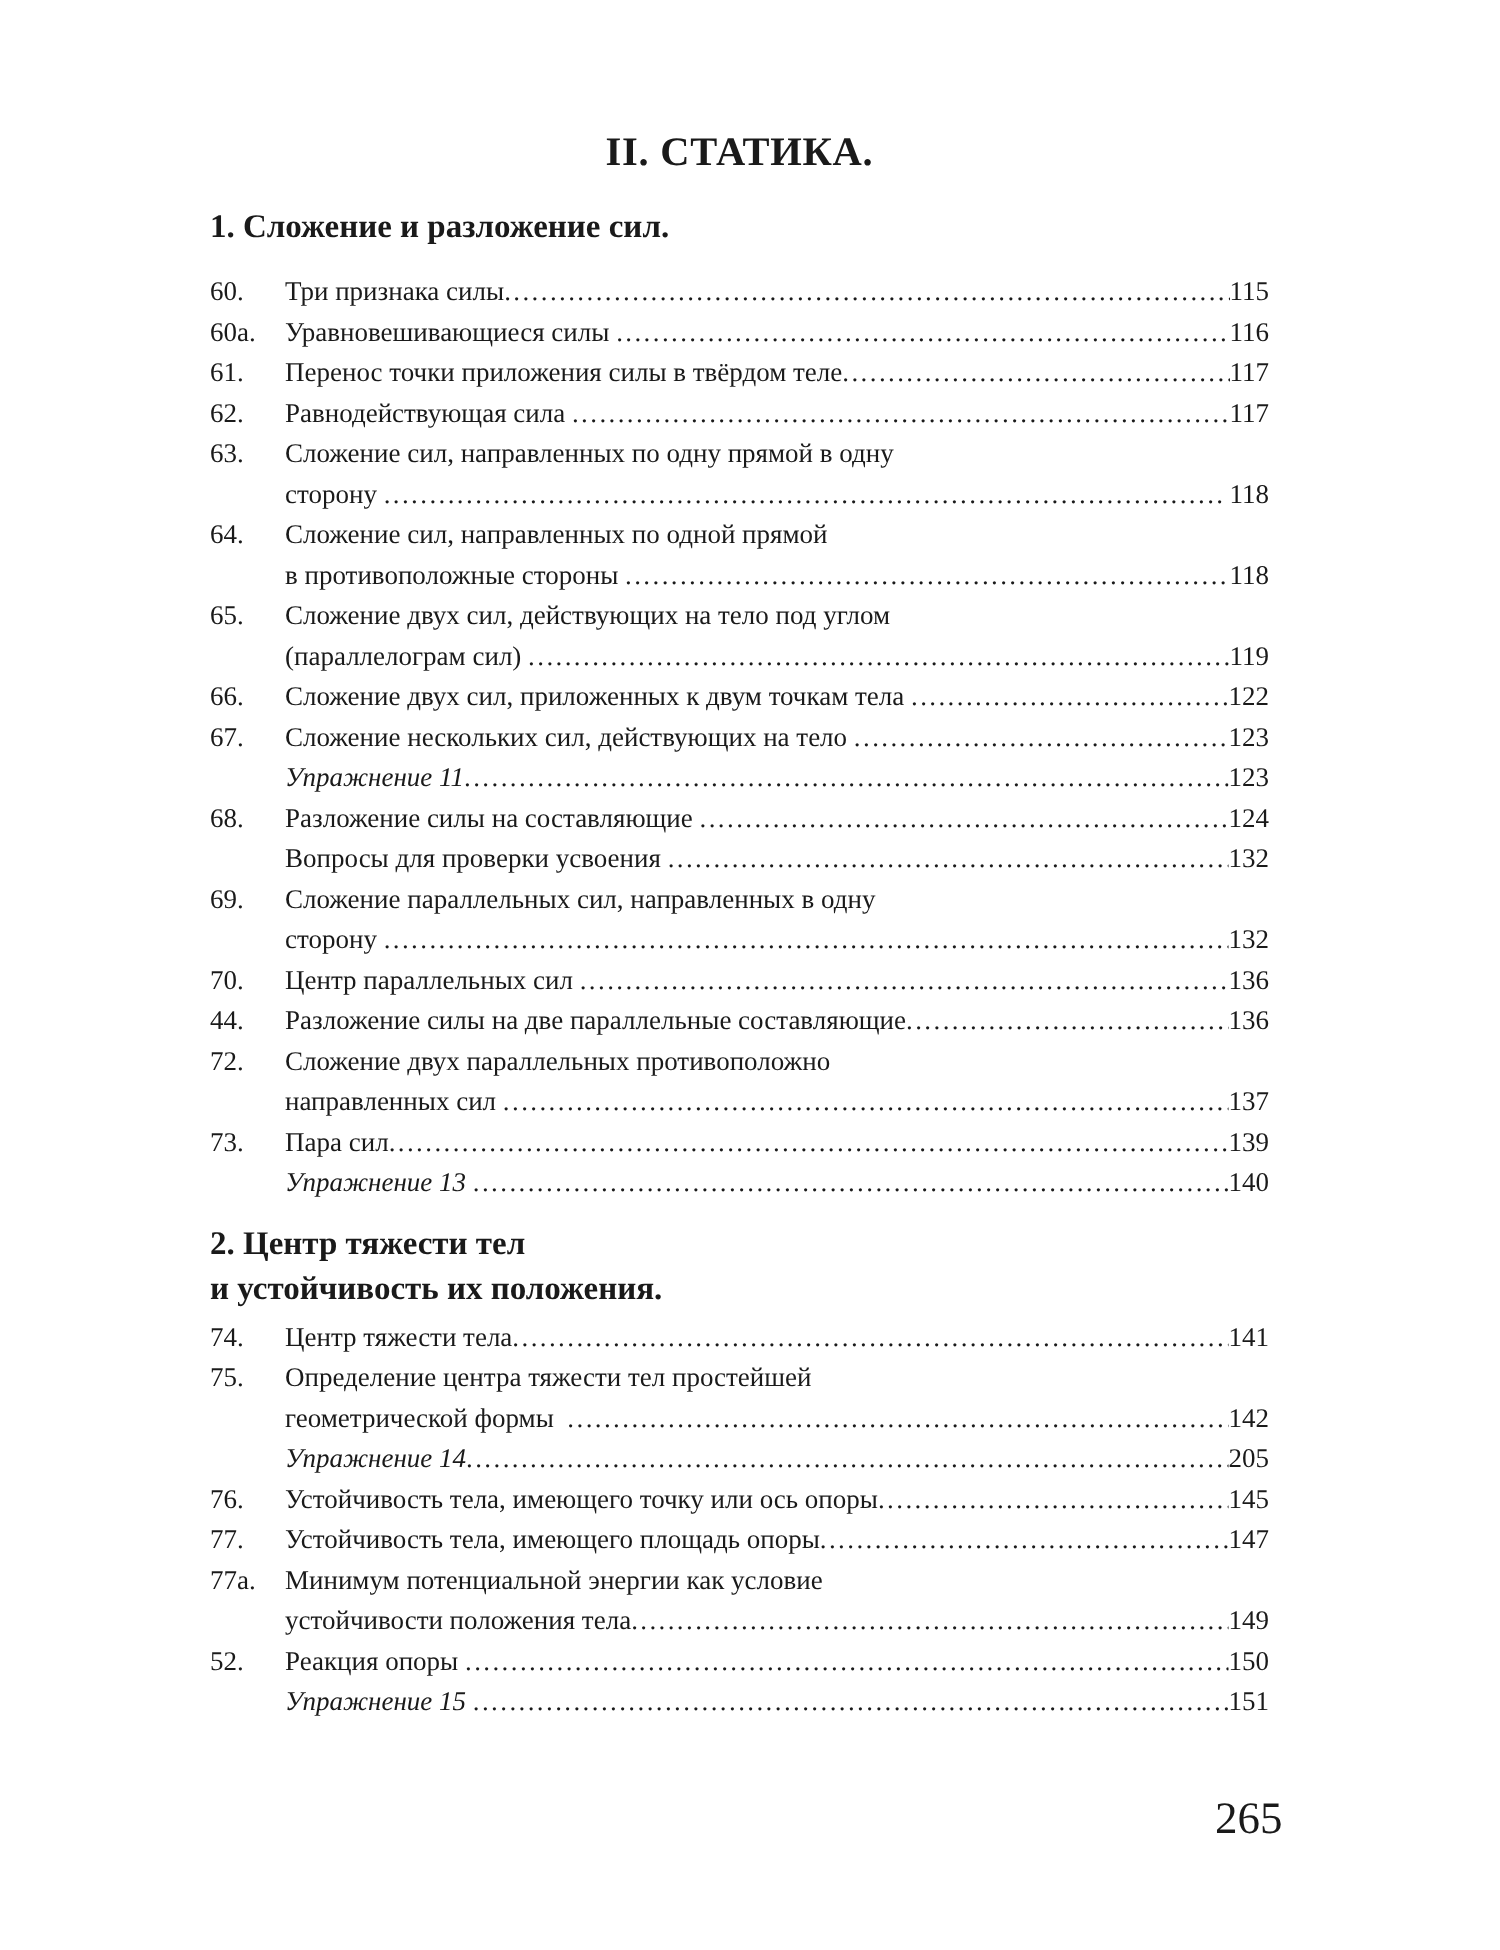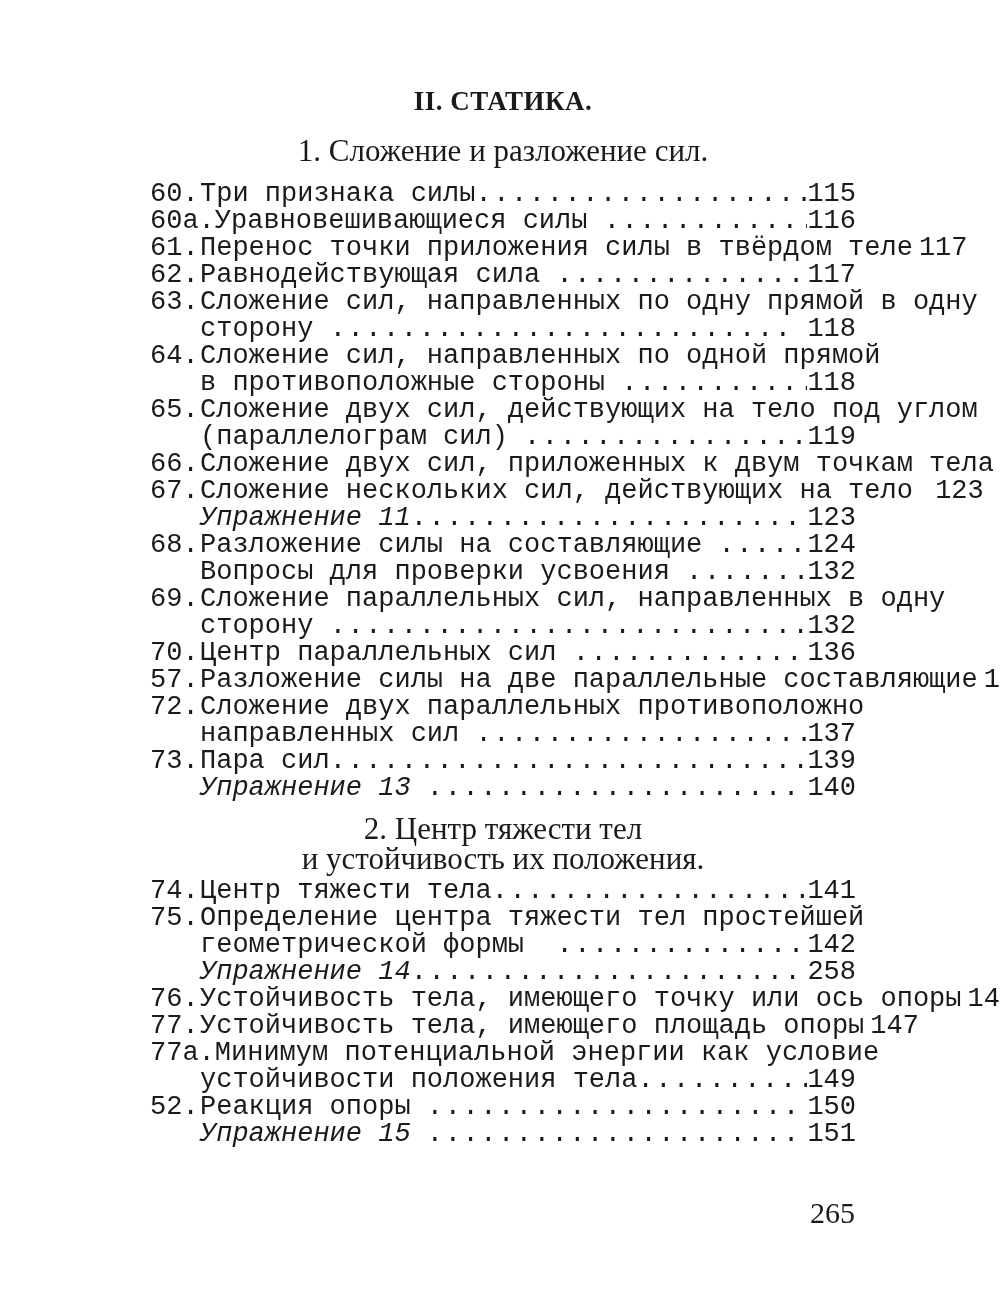--- a/index.html
+++ b/index.html
@@ -7,44 +7,43 @@
     width: 1000px;
     height: 1300px;
     background: #ffffff;
     color: #1a1a1a;
     font-family: "Liberation Serif", "DejaVu Serif", serif;
     position: relative;
     overflow: hidden;
   }
   .content {
     position: absolute;
-    left: 150px;
+    left: 140px;
     top: 0;
     width: 706px;
   }
   .page-title {
     margin: 0;
     padding-top: 86px;
     text-align: center;
     font-size: 27px;
     line-height: 30px;
     font-weight: bold;
     letter-spacing: 0.5px;
   }
   .section-heading {
     margin: 20px 0 15px 0;
-    text-align: center;
-    font-size: 31px;
+    font-size: 22px;
     line-height: 30px;
-    font-weight: normal;
+    font-weight: bold;
   }
   section.toc-section:nth-of-type(2) .section-heading {
     margin: 12px 0 4px 0;
   }
-  .entries { font-size: 27px; font-family: Liberation Mono, monospace; }
+  .entries { font-size: 18px; }
   .line {
     display: flex;
     align-items: baseline;
     line-height: 27px;
   }
   .num { flex: 0 0 50px; white-space: pre; }
   .text { white-space: pre; }
   .entry.italic .text { font-style: italic; }
   .leader {
     flex: 1 1 auto;
@@ -199,21 +198,21 @@
           <div class="entry">
             <div class="line">
               <span class="num">70.</span>
               <span class="text">Центр параллельных сил&nbsp;</span>
               <span class="leader"></span>
               <span class="pg">136</span>
             </div>
           </div>
           <div class="entry">
             <div class="line">
-              <span class="num">57.</span>
+              <span class="num">44.</span>
               <span class="text">Разложение силы на две параллельные составляющие</span>
               <span class="leader"></span>
               <span class="pg">136</span>
             </div>
           </div>
           <div class="entry">
             <div class="line">
               <span class="num">72.</span>
               <span class="text">Сложение двух параллельных противоположно</span>
             </div>
@@ -266,21 +265,21 @@
               <span class="text">геометрической формы&nbsp;&nbsp;</span>
               <span class="leader"></span>
               <span class="pg">142</span>
             </div>
           </div>
           <div class="entry italic">
             <div class="line">
               <span class="num"></span>
               <span class="text">Упражнение 14</span>
               <span class="leader"></span>
-              <span class="pg">258</span>
+              <span class="pg">205</span>
             </div>
           </div>
           <div class="entry">
             <div class="line">
               <span class="num">76.</span>
               <span class="text">Устойчивость тела, имеющего точку или ось опоры</span>
               <span class="leader"></span>
               <span class="pg">145</span>
             </div>
           </div>

